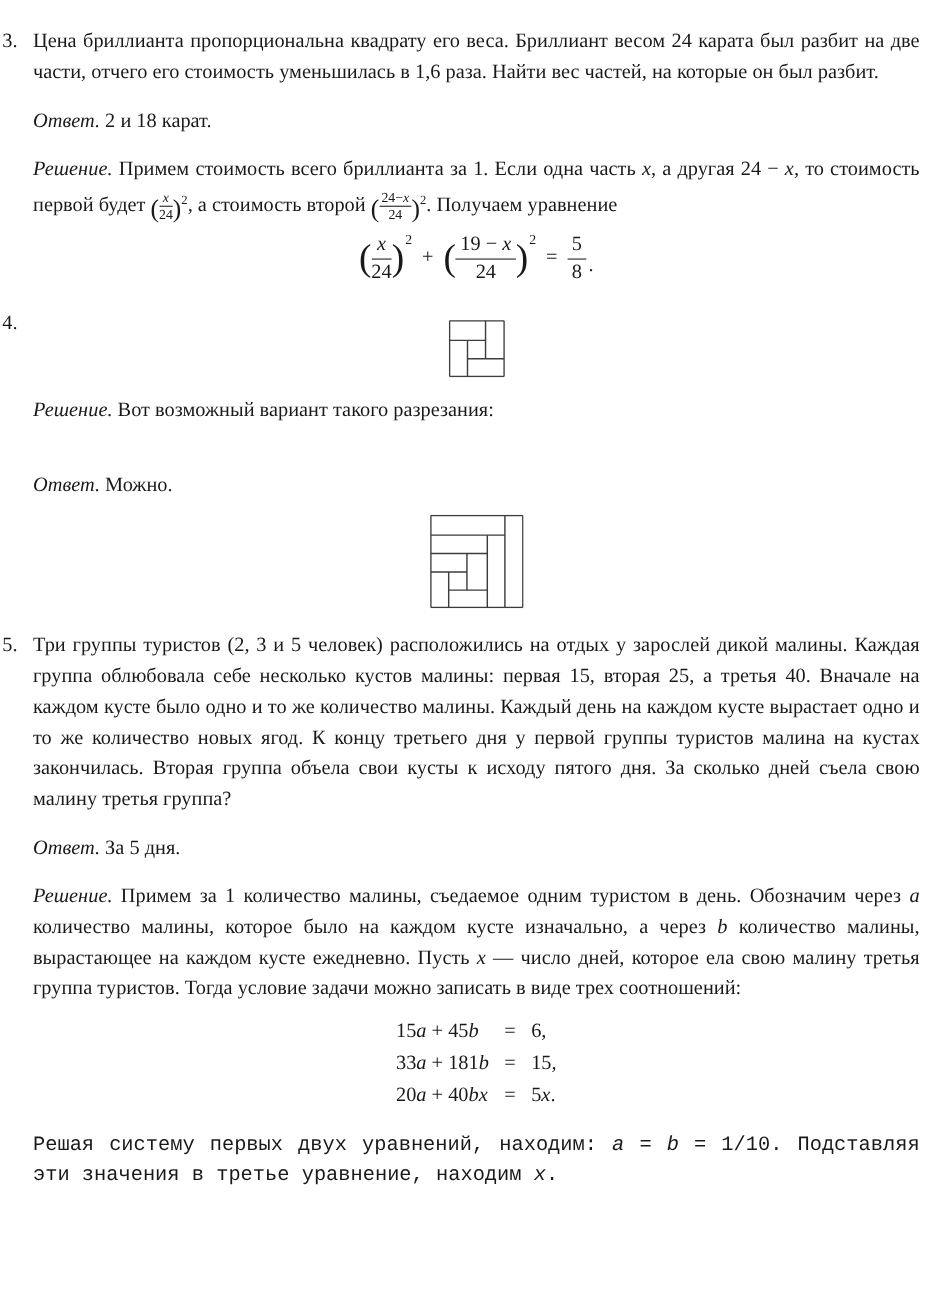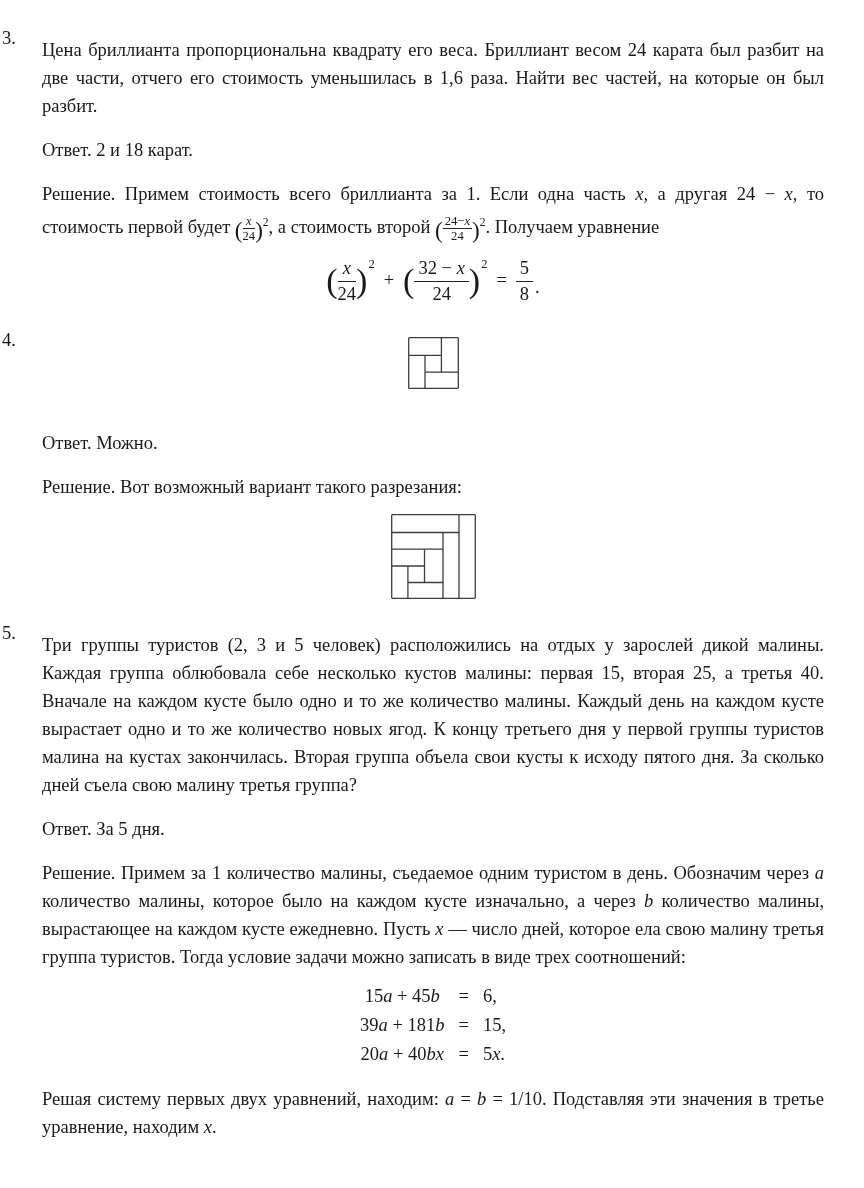--- a/index.html
+++ b/index.html
@@ -6,23 +6,23 @@
   .page{
     position:relative;width:864px;height:1188px;box-sizing:border-box;
     padding:24px 28px 0 2px;overflow:hidden;
     font-family:"Liberation Serif",serif;font-size:18.5px;line-height:28px;
     color:#191919;background:#ffffff;
   }
   .problem{display:flex;}
   .problem + .problem{margin-top:20px;}
   .pnum{width:28px;flex:none;}
   .pbody{flex:1;text-align:justify;}
-  p{margin:12px;}
+  p{margin:0;}
   .para{margin-top:16px;}
-  .lead{}
+  .lead{font-style:italic;}
   .mi{font-style:italic;}
   
   .ifrac{display:inline-block;vertical-align:-0.55em;text-align:center;line-height:1.12;font-size:0.68em;}
   .ifrac .fnum{display:block;border-bottom:1px solid #222;padding:0 2px;}
   .ifrac .fden{display:block;}
   .iparen{font-size:1.25em;vertical-align:-0.22em;}
   .isup{font-size:0.62em;vertical-align:0.62em;}
   
   .eqwrap{margin-top:6px;text-align:center;}
   .deq{display:inline-flex;align-items:center;line-height:1.15;}
@@ -34,26 +34,26 @@
   .dop{margin:0 9px;}
   .dperiod{align-self:flex-end;margin:0 0 7px 2px;}
   
   .figwrap{text-align:center;}
   .figwrap.f5{margin-top:11px;}
   .figwrap.f9{margin-top:13px;}
   .figwrap svg{display:inline-block;vertical-align:top;}
   
   .syswrap{margin-top:13px;display:flex;justify-content:center;}
   .eqgrid{display:grid;grid-template-columns:auto auto auto;row-gap:4px;line-height:25px;}
-  .eq-lhs{text-align:center;}
+  .eq-lhs{text-align:left;}
   .eq-rel{text-align:center;padding:0 14px;}
   .eq-rhs{text-align:left;}
   .mt40{margin-top:40px;}
   .mt22{margin-top:22px;}
-  .mt18{margin-top:18px;}
+  .mt18{margin-top:18px;font-family:Liberation Mono, monospace;}
 </style>
 </head>
 <body>
 
 <div class="page">
 
   <section class="problem">
     <div class="pnum">3.</div>
     <div class="pbody">
       <p>Цена бриллианта пропорциональна квадрату его веса. Бриллиант весом 24 карата был разбит на две части, отчего его стоимость уменьшилась в 1,6 раза. Найти вес частей, на которые он был разбит.</p>
@@ -68,21 +68,21 @@
           <span class="bigp">(</span>
             <span class="dfrac">
               <span class="fnum mi">x</span>
               <span class="fden">24</span>
             </span>
             <span class="bigp">)</span>
             <span class="dsup">2</span>
             <span class="dop">+</span>
             <span class="bigp">(</span>
             <span class="dfrac">
-              <span class="fnum"><span>32 − </span><span class="mi">x</span></span>
+              <span class="fnum"><span>19 − </span><span class="mi">x</span></span>
               <span class="fden">24</span>
             </span>
             <span class="bigp">)</span>
             <span class="dsup">2</span>
             <span class="dop">=</span>
             <span class="dfrac">
               <span class="fnum">5</span>
               <span class="fden">8</span>
             </span>
             <span class="dperiod">.</span>
@@ -99,23 +99,23 @@
             <line x1="0.7" y1="0.7" x2="50.3" y2="0.7" stroke="#3d3d3d" stroke-width="1.3"></line>
             <line x1="50.3" y1="0.7" x2="50.3" y2="51.3" stroke="#3d3d3d" stroke-width="1.3"></line>
             <line x1="0.7" y1="51.3" x2="50.3" y2="51.3" stroke="#3d3d3d" stroke-width="1.3"></line>
             <line x1="0.7" y1="0.7" x2="0.7" y2="51.3" stroke="#3d3d3d" stroke-width="1.3"></line>
             <line x1="0.7" y1="18.4" x2="33.4" y2="18.4" stroke="#3d3d3d" stroke-width="1.3"></line>
             <line x1="33.4" y1="0.7" x2="33.4" y2="35.1" stroke="#3d3d3d" stroke-width="1.3"></line>
             <line x1="17" y1="35.1" x2="50.3" y2="35.1" stroke="#3d3d3d" stroke-width="1.3"></line>
             <line x1="17" y1="18.4" x2="17" y2="51.3" stroke="#3d3d3d" stroke-width="1.3"></line>
           </svg></div>
 
+      <p class="para"><span class="lead">Решение.</span> <span>Вот возможный вариант такого разрезания:</span></p>
+
       <p class="para mt40"><span class="lead">Ответ.</span> <span>Можно.</span></p>
-
-      <p class="para"><span class="lead">Решение.</span> <span>Вот возможный вариант такого разрезания:</span></p>
 
       <div class="figwrap f9"><svg width="85" height="85" viewBox="0 0 85 85">
             <line x1="0.7" y1="0.7" x2="84.3" y2="0.7" stroke="#3d3d3d" stroke-width="1.3"></line>
             <line x1="84.3" y1="0.7" x2="84.3" y2="84.3" stroke="#3d3d3d" stroke-width="1.3"></line>
             <line x1="0.7" y1="84.3" x2="84.3" y2="84.3" stroke="#3d3d3d" stroke-width="1.3"></line>
             <line x1="0.7" y1="0.7" x2="0.7" y2="84.3" stroke="#3d3d3d" stroke-width="1.3"></line>
             <line x1="68" y1="0.7" x2="68" y2="84.3" stroke="#3d3d3d" stroke-width="1.3"></line>
             <line x1="0.7" y1="18.5" x2="68" y2="18.5" stroke="#3d3d3d" stroke-width="1.3"></line>
             <line x1="52" y1="18.5" x2="52" y2="84.3" stroke="#3d3d3d" stroke-width="1.3"></line>
             <line x1="0.7" y1="35.2" x2="52" y2="35.2" stroke="#3d3d3d" stroke-width="1.3"></line>
@@ -135,21 +135,21 @@
       <p class="para"><span class="lead">Ответ.</span> <span>За 5 дня.</span></p>
 
       <p class="para"><span class="lead">Решение.</span>
         <span>Примем за 1 количество малины, съедаемое одним туристом в день. Обозначим через </span><span class="mi">a</span><span> количество малины, которое было на каждом кусте изначально, а через </span><span class="mi">b</span><span> количество малины, вырастающее на каждом кусте ежедневно. Пусть </span><span class="mi">x</span><span> — число дней, которое ела свою малину третья группа туристов. Тогда условие задачи можно записать в виде трех соотношений:</span></p>
 
       <div class="syswrap">
         <div class="eqgrid">
           <span class="eq-lhs"><span>15</span><span class="mi">a</span><span> + 45</span><span class="mi">b</span></span>
             <span class="eq-rel">=</span>
             <span class="eq-rhs"><span>6,</span></span>
-          <span class="eq-lhs"><span>39</span><span class="mi">a</span><span> + 181</span><span class="mi">b</span></span>
+          <span class="eq-lhs"><span>33</span><span class="mi">a</span><span> + 181</span><span class="mi">b</span></span>
             <span class="eq-rel">=</span>
             <span class="eq-rhs"><span>15,</span></span>
           <span class="eq-lhs"><span>20</span><span class="mi">a</span><span> + 40</span><span class="mi">bx</span></span>
             <span class="eq-rel">=</span>
             <span class="eq-rhs"><span>5</span><span class="mi">x</span><span>.</span></span>
         </div>
       </div>
 
       <p class="para mt18"><span>Решая систему первых двух уравнений, находим: </span><span class="mi">a</span><span> = </span><span class="mi">b</span><span> = 1/10. Подставляя эти значения в третье уравнение, находим </span><span class="mi">x</span><span>.</span></p>
     </div>

